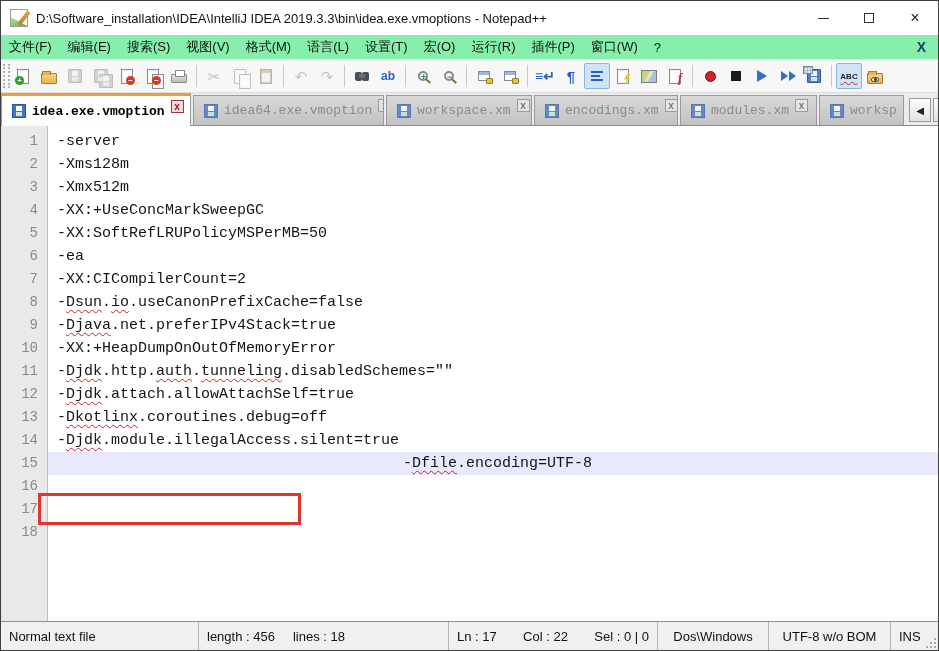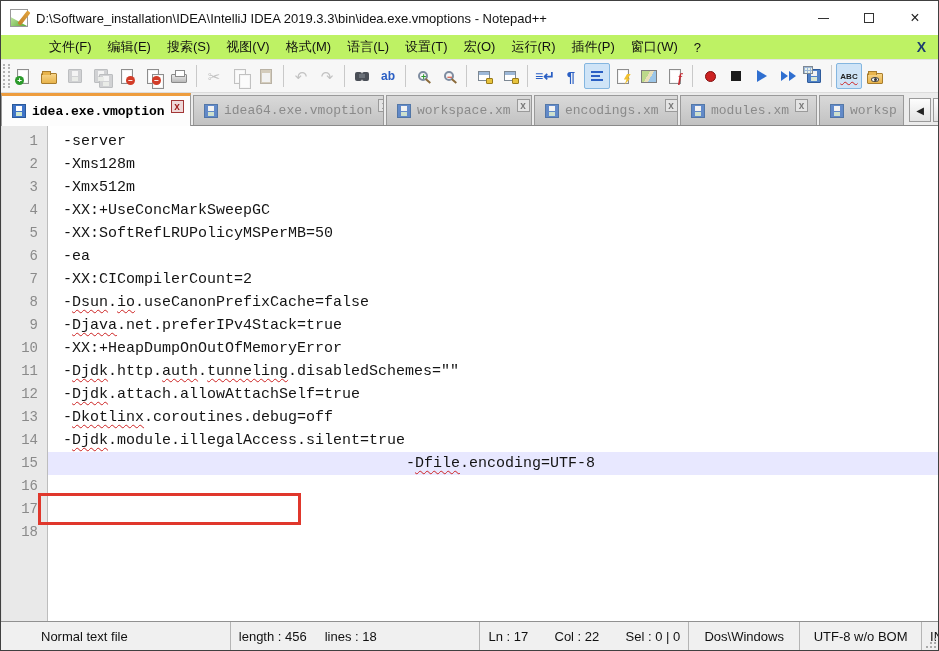--- a/index.html
+++ b/index.html
@@ -12,21 +12,21 @@
   .np-logo .green{ position:absolute; left:0; bottom:0; width:100%; height:60%; background:linear-gradient(135deg,#bfe6a0 0%,#58a832 100%); clip-path:polygon(0 100%,0 10%,100% 100%); }
   .np-logo .pencil{ position:absolute; right:1px; top:0px; width:4px; height:16px; background:linear-gradient(#e0a23c,#c4832a); transform:rotate(38deg); border-radius:1px; }
   .title-text{ font-size:13px; color:#111; white-space:nowrap; overflow:hidden; text-overflow:ellipsis; flex:1; }
   .win-btns{ display:flex; flex:none; height:34px; }
   .win-btn{ width:46px; height:34px; display:flex; align-items:center; justify-content:center; font-size:15px; color:#222; cursor:default; }
   .glyph-min{ width:11px; height:1px; background:#333; display:inline-block; }
   .glyph-max{ width:10px; height:10px; border:1px solid #333; display:inline-block; }
   .glyph-close{ font-size:16px; line-height:1; }
 
   
-  .menubar{ height:24px; background:#bef264; display:flex; align-items:center; font-size:13px; color:#111; flex:none;padding-left:40px; }
+  .menubar{ height:24px; background:#86efac; display:flex; align-items:center; font-size:13px; color:#111; flex:none; }
   .menu-item{ padding:2px 8px; white-space:nowrap; }
   .menubar .spacer{ flex:1; }
   .menu-close-x{ color:#1d3d6e; font-weight:bold; font-size:14px; padding:0 12px; }
 
   
   .toolbar{ height:34px; background:#f7f7f7; border-top:1px solid #e3e3e3; border-bottom:1px solid #dcdcdc; display:flex; align-items:center; flex:none; }
   .tb-grip{ width:7px; height:24px; margin-left:2px; border-left:2px dotted #b3b3b3; border-right:2px dotted #b3b3b3; }
   .tb-sep{ width:1px; height:22px; background:#c9c9c9; margin:0 4px; flex:none; }
   .tb-btn{ width:26px; height:26px; display:flex; align-items:center; justify-content:center; position:relative; flex:none; border:1px solid transparent; border-radius:2px; }
   .tb-btn.active{ background:#cfe4f7; border-color:#84b6e0; }
@@ -92,30 +92,30 @@
   .tab-close{ width:13px; height:13px; font:bold 10px/12px "Liberation Sans",sans-serif; text-align:center; border:1px solid #9a9a9a; background:#e4e4e4; color:#7a7a7a; align-self:flex-start; margin-top:3px; flex:none; }
   .tab.active .tab-close{ background:#efd9d9; border-color:#a23636; color:#a02020; margin-top:4px; }
   .tab-scrolls{ margin-left:auto; display:flex; gap:2px; padding:0 3px 3px 3px; }
   .tab-scroll{ width:22px; height:24px; border:1px solid #9a9a9a; background:linear-gradient(#fdfdfd,#e3e3e3); font-size:10px; display:flex; align-items:center; justify-content:center; color:#222; }
 
   
   .editor{ flex:1; display:flex; background:#fff; position:relative; overflow:hidden; border-left:1px solid #e0e0e0; }
   .gutter{ width:46px; background:#e9e9e9; border-right:1px solid #bdbdbd; padding-top:4px; flex:none; font-family:"Liberation Mono","DejaVu Sans Mono",monospace; font-size:14px; color:#8a8a8a; text-align:right; }
   .gutter .ln{ height:23px; line-height:23px; padding-right:9px; }
   .code{ flex:1; padding-top:4px; font-family:"Liberation Mono","DejaVu Sans Mono",monospace; font-size:15px; color:#141414; }
-  .code .row{ height:23px; line-height:23px; padding-left:15px; white-space:pre; }
+  .code .row{ height:23px; line-height:23px; padding-left:9px; white-space:pre; }
   .code .row.current{ background:#e8e8ff;text-align:center; }
   .misspelled{ text-decoration:underline wavy #cc2222 1px; text-underline-offset:3px; }
   .annotation-box{ position:absolute; left:36px; top:367px; width:263px; height:32px; border:3px solid #e0372c; z-index:5; pointer-events:none; }
 
   
   .statusbar{ height:29px; background:#f0f0f0; border-top:1px solid #919191; display:flex; align-items:stretch; font-size:13px; color:#111; flex:none; }
   .sb-sec{ display:flex; align-items:center; padding:0 8px; border-right:1px solid #b5b5b5; white-space:nowrap; overflow:hidden; }
   .sb-sec .gap{ display:inline-block; width:18px; }
-  .sb-doctype{ width:198px;margin-left:32px; }
+  .sb-doctype{ width:198px; }
   .sb-len{ width:250px; }
   .sb-pos{ width:209px;justify-content:space-between; }
   .sb-eol{ width:111px; justify-content:center; }
   .sb-enc{ width:122px; justify-content:center; }
   .sb-ins{ flex:1; border-right:none; position:relative; }
   .sb-grip{ position:absolute; right:2px; bottom:2px; width:10px; height:10px; }
   .sb-grip i{ position:absolute; width:2px; height:2px; background:#aaa; }
   .sb-grip i:nth-child(1){ right:0; bottom:0; }
   .sb-grip i:nth-child(2){ right:4px; bottom:0; }
   .sb-grip i:nth-child(3){ right:0; bottom:4px; }

